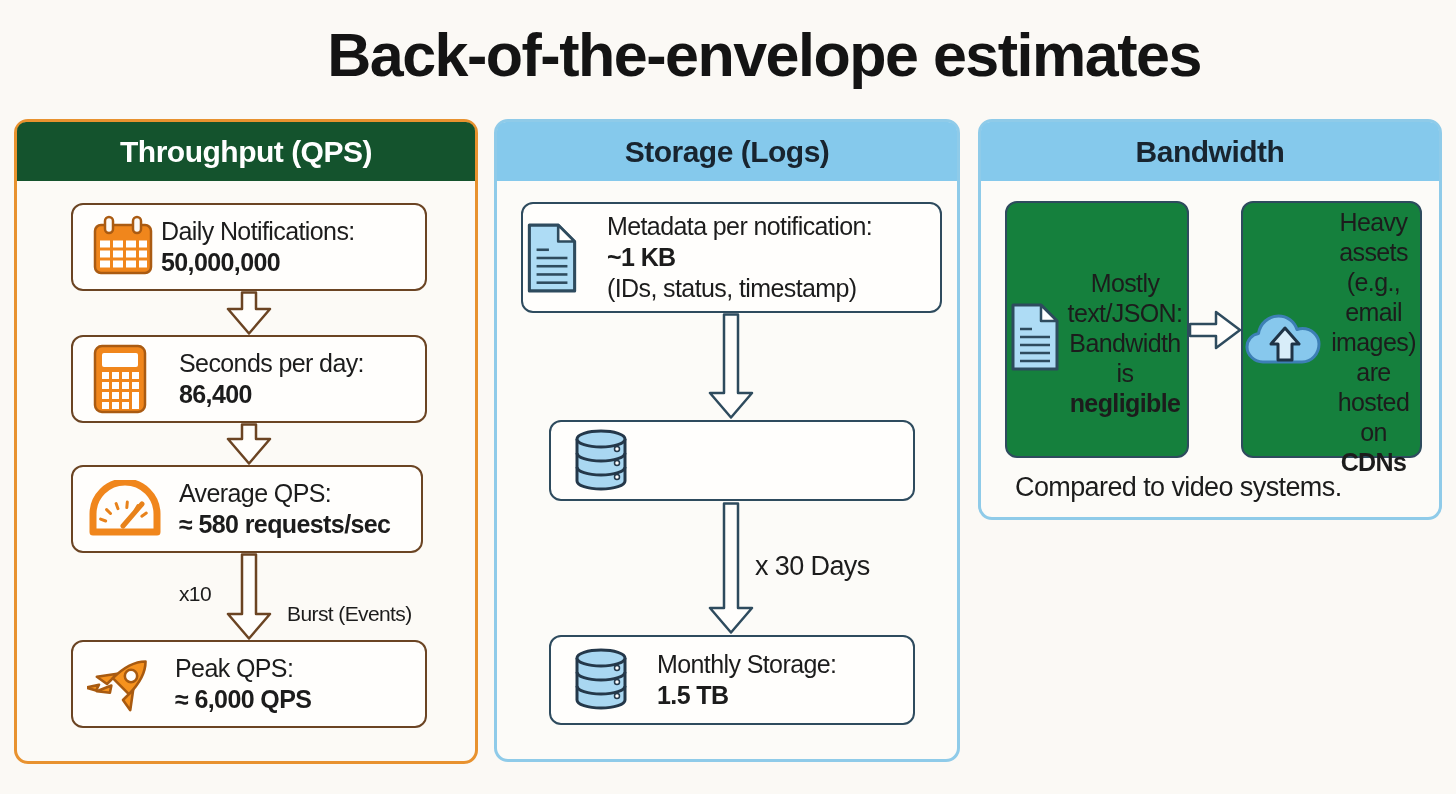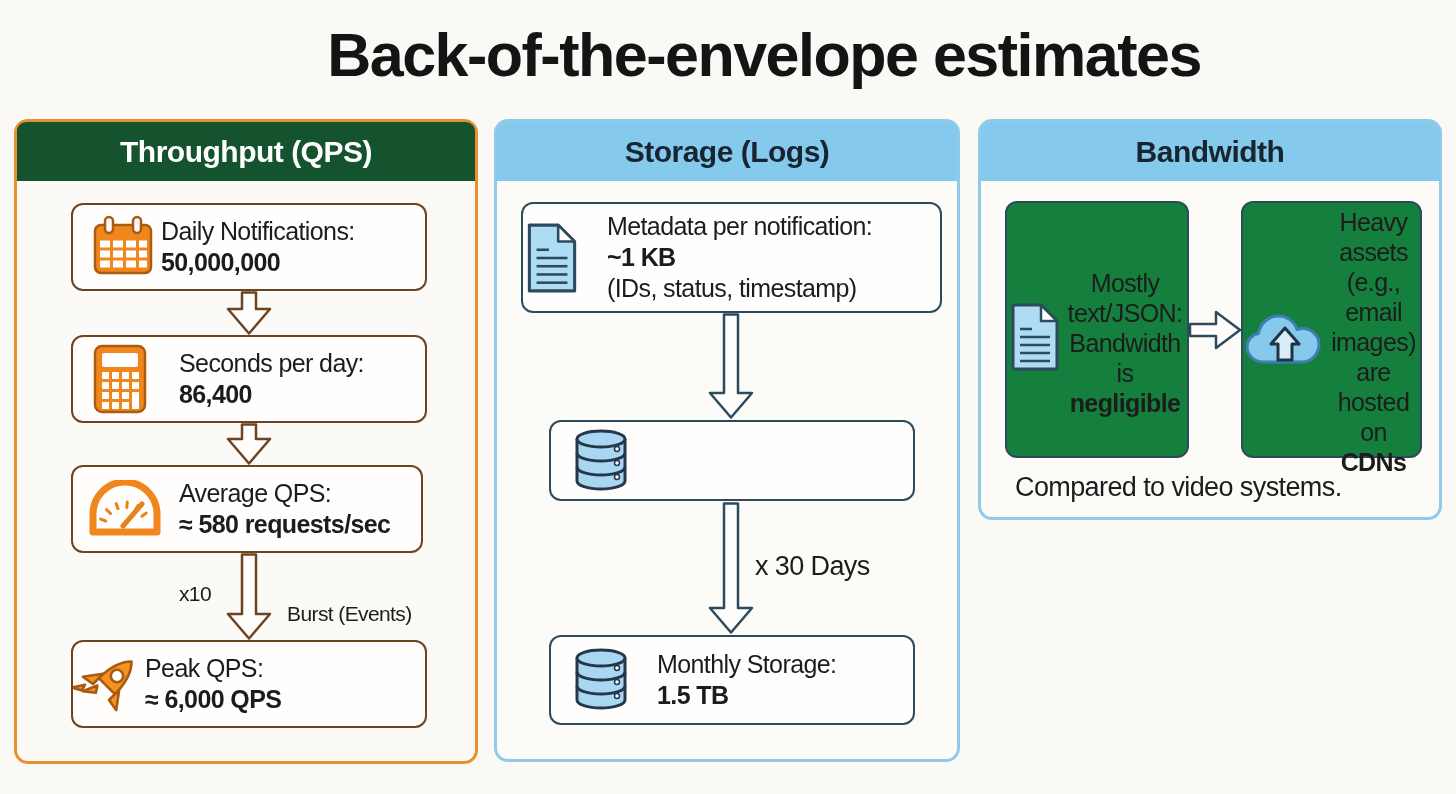--- a/index.html
+++ b/index.html
@@ -136,21 +136,21 @@
       <div class="step-value">≈ 580 requests/sec</div>
     </div>
   </div>
 
   <svg class="arrow" style="left:209px;top:431px;" width="46" height="87" viewBox="0 0 46 87">
     <path d="M16 1.5 H30 V61 H44 L23 85.5 L2 61 H16 Z" fill="#FFFEFC" stroke="#6B4423" stroke-width="2.5" stroke-linejoin="round"></path>
   </svg>
   <div class="flow-label" style="left:60px;top:460px;width:134px;text-align:right;">x10</div>
   <div class="flow-label" style="left:270px;top:480px;">Burst (Events)</div>
 
-  <div class="step-box" style="left:54px;top:518px;width:356px;height:88px;">
+  <div class="step-box" style="left:54px;top:518px;width:356px;height:88px;padding-left:14px;gap:16px;">
     <span class="icon">
       <svg width="72" height="72" viewBox="0 0 70 70">
         <g transform="rotate(45 35 35)" fill="#F6921E" stroke="#A85A10" stroke-width="2.5" stroke-linejoin="round">
           <path d="M24 32 L12 48 L24 46 Z"></path>
           <path d="M46 32 L58 48 L46 46 Z"></path>
           <path d="M35 4 C43 12 46 24 46 38 L24 38 C24 24 27 12 35 4 Z"></path>
           <path d="M28 44 L22 58 L32 50 Z"></path>
           <path d="M19 52 L12 63 L21 58 Z"></path>
           <circle cx="35" cy="24" r="6" fill="#FFFEFC"></circle>
         </g>

